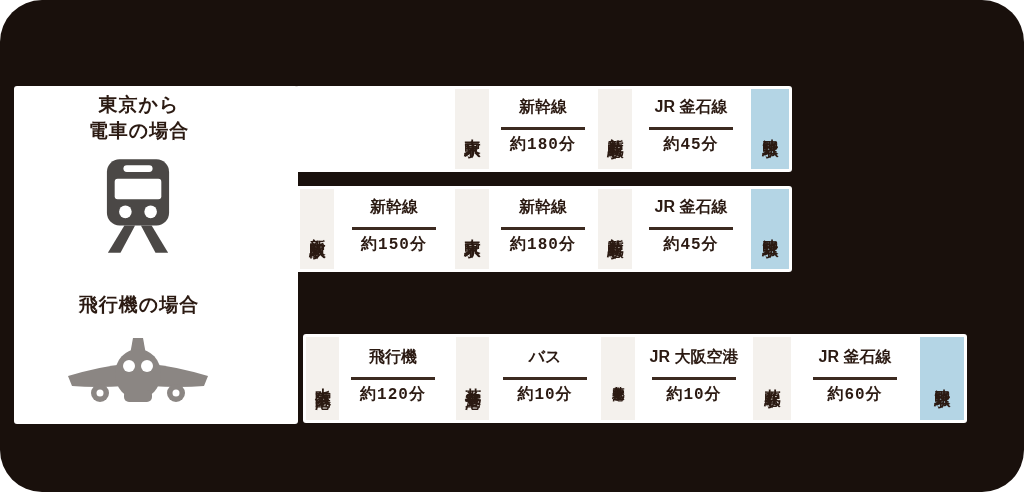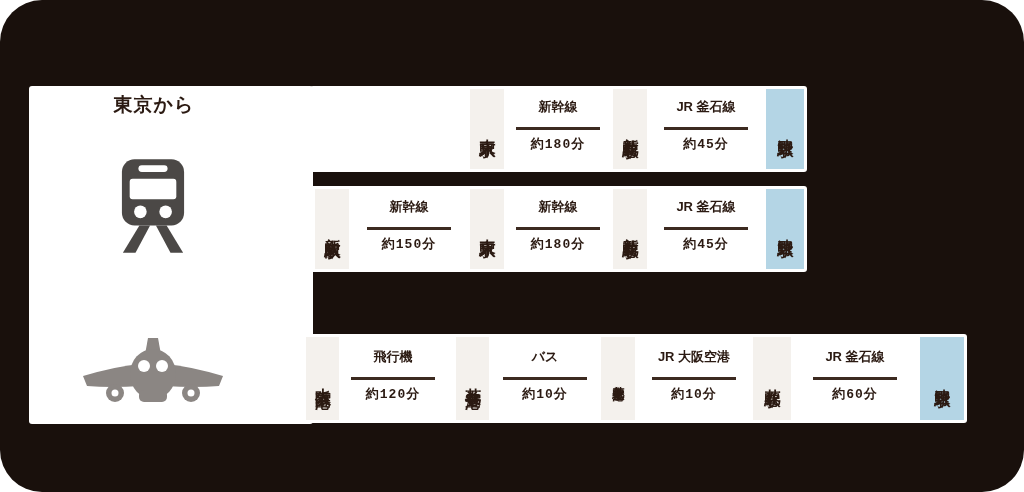--- a/index.html
+++ b/index.html
@@ -2,69 +2,73 @@
 <html><head>
 <meta charset="utf-8">
 <style>
   html,body{margin:0;padding:0;background:#fff;}
   *{box-sizing:border-box;}
   body{font-family:"Liberation Sans","DejaVu Sans",sans-serif;}
   .canvas{
     position:relative;width:1024px;height:492px;
     background:#19100c;border-radius:42px;overflow:hidden;
   }
-  .card{position:absolute;background:#ffffff;border-radius:3px;margin-left:15px;}
+  .card{position:absolute;background:#ffffff;border-radius:3px;}
   .left-panel{left:14px;top:86px;width:284px;height:338px;}
   .row-card-1{left:295px;top:86px;width:497px;height:86px;}
   .row-card-2{left:295px;top:186px;width:497px;height:86px;}
-  .row-card-3{left:288px;top:334px;width:664px;height:89px;}
+  .row-card-3{left:303px;top:334px;width:664px;height:89px;}
   .section-title{
     position:absolute;left:0;width:250px;text-align:center;
     color:#2b1a12;font-weight:bold;font-size:19px;line-height:1.35;
     letter-spacing:1px;
   }
   .station-box{
     position:absolute;background:#f4f1ed;display:flex;
     align-items:center;justify-content:center;
   }
   .station-box.blue{background:#b4d5e5;}
   .v-text{
     writing-mode:vertical-rl;text-orientation:upright;
     color:#2b1a12;font-weight:bold;font-size:16px;letter-spacing:2px;
     white-space:nowrap;
   }
   .v-text.small{font-size:12px;letter-spacing:1px;}
   .connector{
     position:absolute;display:flex;flex-direction:column;
-    align-items:center;color:#2b1a12;font-weight:bold;font-size:13px;
+    align-items:center;color:#2b1a12;font-weight:bold;font-size:16px;
   }
   .connector .line-name{height:18px;line-height:18px;white-space:nowrap;}
   .connector .rule{width:84px;height:3px;background:#3c2a20;margin:11px 0 6px 0;}
   .connector .duration{height:18px;line-height:18px;white-space:nowrap;letter-spacing:1px;font-family:Liberation Mono, monospace;}
   .icon-wrap{position:absolute;}
 </style>
 </head>
 <body>
 
 <div class="canvas">
 
   <div class="card left-panel">
     <div class="section-title" style="top:6px;">
       <div>東京から</div>
+      <div>電車の場合</div>
     </div>
     <div class="icon-wrap" style="left:90px;top:72px;">
       <svg width="68" height="96" viewBox="0 0 70 96">
         <rect x="3" y="0" width="64" height="68" rx="13" fill="#4b4846"></rect>
         <rect x="20" y="6" width="30" height="7" rx="3.5" fill="#ffffff"></rect>
         <rect x="11" y="20" width="48" height="21" rx="3" fill="#ffffff"></rect>
         <circle cx="22" cy="54" r="6.5" fill="#ffffff"></circle>
         <circle cx="48" cy="54" r="6.5" fill="#ffffff"></circle>
         <polygon points="21,68 32,68 17,96 4,96" fill="#4b4846"></polygon>
         <polygon points="38,68 49,68 66,96 53,96" fill="#4b4846"></polygon>
       </svg>
+    </div>
+    <div class="section-title" style="top:206px;">
+      <div>飛行機の場合</div>
     </div>
     <div class="icon-wrap" style="left:52px;top:252px;">
       <svg width="144" height="70" viewBox="0 0 144 70">
         <polygon points="67,0 77,0 81,22 63,22" fill="#8b8683"></polygon>
         <path d="M2,38 Q36,28 60,26 L60,48 Q30,50 6,48 Z" fill="#8b8683"></path>
         <path d="M142,38 Q108,28 84,26 L84,48 Q114,50 138,48 Z" fill="#8b8683"></path>
         <ellipse cx="72" cy="36" rx="23" ry="25" fill="#8b8683"></ellipse>
         <circle cx="63" cy="28" r="6" fill="#ffffff"></circle>
         <circle cx="81" cy="28" r="6" fill="#ffffff"></circle>
         <circle cx="34" cy="55" r="9" fill="#8b8683"></circle>

